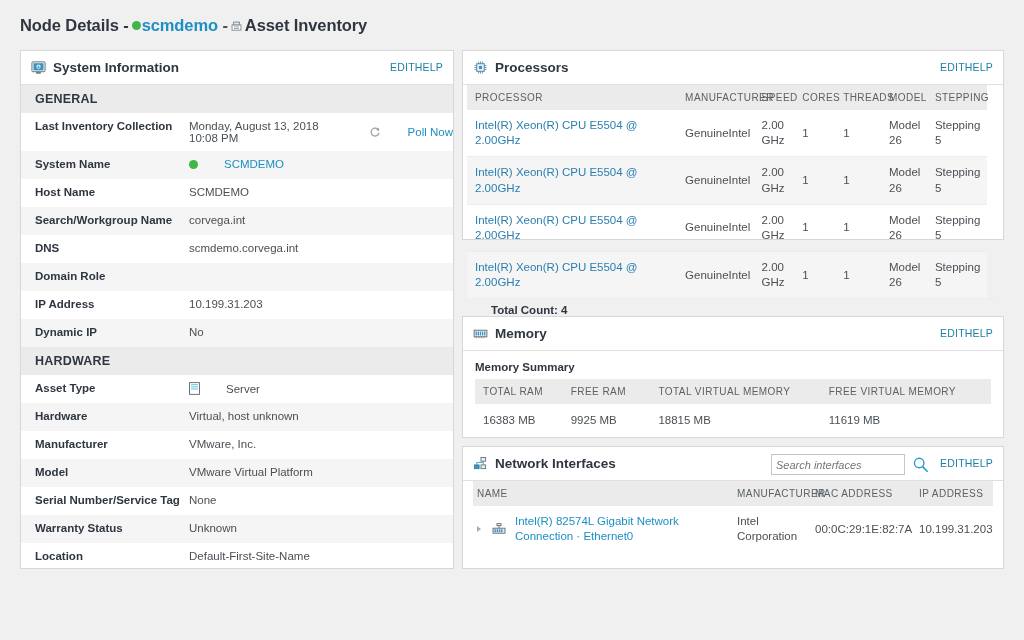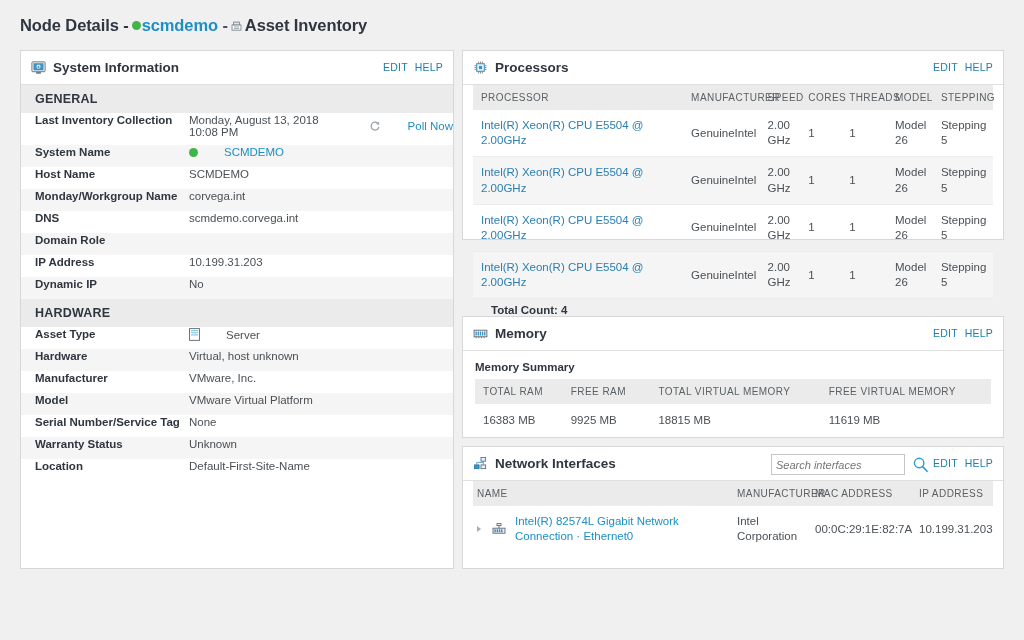--- a/index.html
+++ b/index.html
@@ -82,21 +82,20 @@
     width: 15px;
     height: 15px;
     flex: 0 0 auto;
     display: block;
   }
   .head-actions {
     position: absolute;
     right: 10px;
     top: 10px;
     display: flex;
-    gap: 7px;
     align-items: center;
   }
   .head-actions a {
     color: #1d7fa8;
     font-size: 10.5px;
     letter-spacing: 0.2px;
     text-decoration: none;
   }
 
   
@@ -105,21 +104,21 @@
     background: #ebebeb;
     font-size: 12.5px;
     font-weight: bold;
     color: #2f3640;
     padding: 7px 0 7px 14px;
     letter-spacing: 0.2px;
   }
   .kv-row {
     display: flex;
     align-items: flex-start;
-    padding: 1px 0 7px 14px;
+    padding: 7px 0 7px 14px;
     min-height: 14px;
   }
   .kv-row.alt { background: #f5f5f5; }
   .kv-key {
     width: 154px;
     flex: 0 0 154px;
     font-weight: bold;
     font-size: 11.5px;
     color: #2f3640;
   }
@@ -160,21 +159,21 @@
     padding: 8px 4px;
     vertical-align: middle;
     border-top: 1px solid #ececec;
     line-height: 1.32;
   }
   table.dt tbody tr.alt td { background: #f5f5f5; }
   table.dt tbody tr:first-child td { border-top: none; }
 
   
   #panel-proc { left: 462px; top: 50px; width: 542px; height: 190px; }
-  #proc-table { margin: 0 10px; width: calc(100% - 20px); }
+  #proc-table { margin: 0 4px; width: calc(100% - 20px); }
   #proc-table thead th:first-child,
   #proc-table tbody td:first-child { padding-left: 8px; }
   .total-count {
     font-size: 11.5px;
     font-weight: bold;
     color: #2f3640;
     padding: 5px 0 6px 18px;
     border-top: 1px solid #ececec;
     margin: 0 10px;
   }
@@ -277,21 +276,21 @@
             <a href="#">SCMDEMO</a>
           </div>
         </div>
         <div class="kv-row">
           <div class="kv-key">Host Name</div>
           <div class="kv-val">
             <span>SCMDEMO</span>
           </div>
         </div>
         <div class="kv-row alt">
-          <div class="kv-key">Monday/Workgroup Name</div>
+          <div class="kv-key">Search/Workgroup Name</div>
           <div class="kv-val">
             <span>corvega.int</span>
           </div>
         </div>
         <div class="kv-row">
           <div class="kv-key">DNS</div>
           <div class="kv-val">
             <span>scmdemo.corvega.int</span>
           </div>
         </div>

